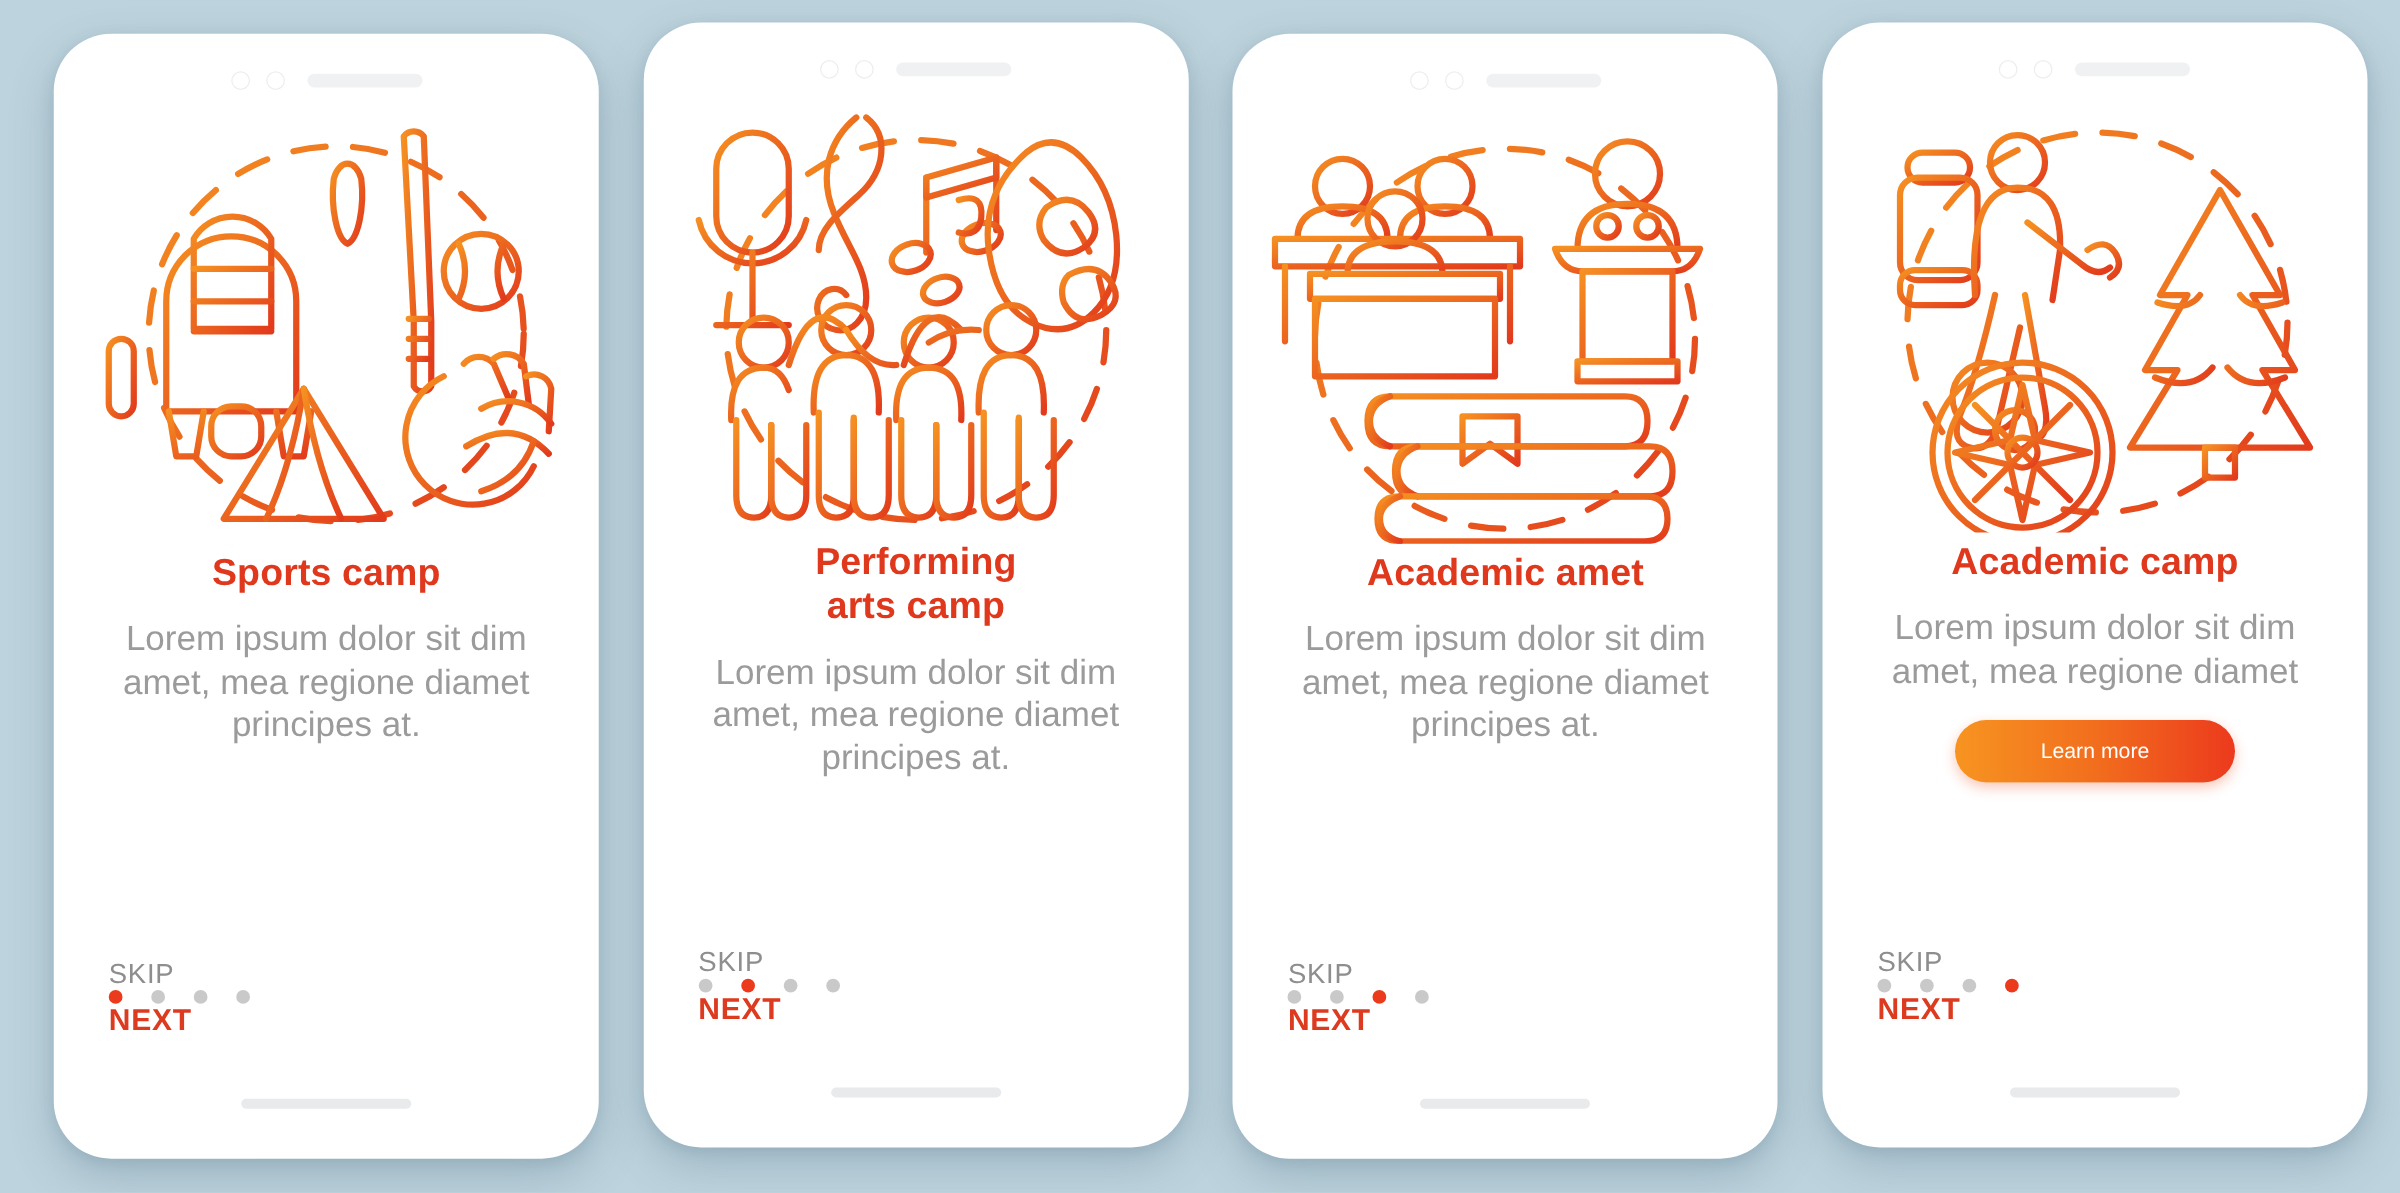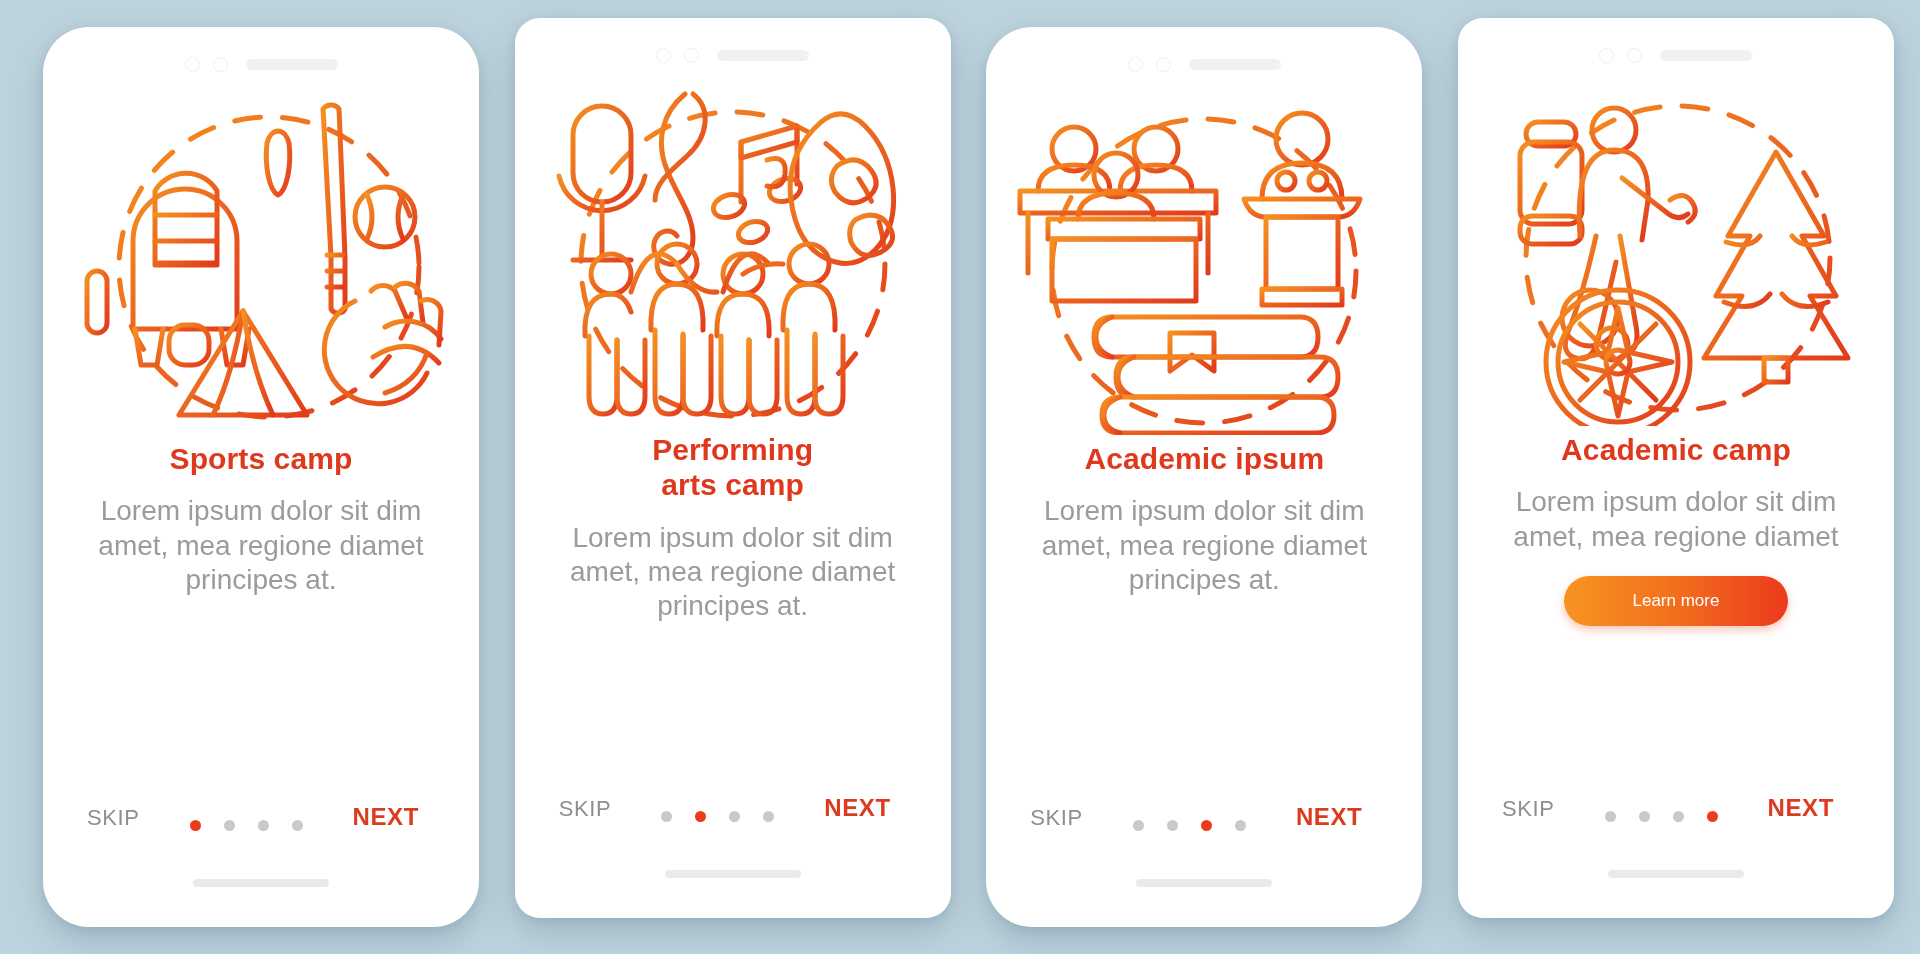--- a/index.html
+++ b/index.html
@@ -113,26 +113,27 @@
     color: #ffffff;
     font-size: 17px;
     font-family: "Liberation Sans", sans-serif;
     cursor: pointer;
     box-shadow: 0 4px 10px rgba(237,80,30,0.32);
   }
 
   
   .nav {
     position: absolute;
-    left: 0; right: 16px;
+    left: 0; right: 2px;
     bottom: 96px;
     display: flex;
-    align-items: flex-end;
+    align-items: flex-start;
     justify-content: space-between;
     padding: 0 44px;
+    flex-direction: column;
   }
   .nav-skip {
     font-size: 22px;
     color: #8e8e8e;
     letter-spacing: .6px;
     cursor: pointer;
   }
   .nav-next {
     font-size: 24px;
     color: #dd3b20;
@@ -154,21 +155,21 @@
     position: absolute;
     bottom: 40px;
     left: 50%;
     transform: translateX(-50%);
     width: 136px; height: 8px;
     border-radius: 5px;
     background: #e9eaec;
   }
 
   
-  .phone.lift { margin-bottom: 18px; border-radius: 25px; }
+  .phone.lift { margin-bottom: 18px; }
 </style>
 </head>
 <body>
 
 <div id="screens">
     <div class="phone">
       <div class="notch">
         <span class="cam-dot"></span>
         <span class="cam-dot"></span>
         <span class="speaker"></span>
@@ -368,21 +369,21 @@
       <path d="M154 238 h44 v38 l-22 -16 l-22 16z"></path>
       <path d="M118 262 h186 q18 0 18 20 q0 20 -18 20 h-186 q-18 0 -18 -20 q0 -20 18 -20z"></path>
       <path d="M118 262 q-16 6 -16 20 q0 14 16 20"></path>
       <path d="M132 278 h168"></path>
       <path d="M104 302 h196 q18 0 18 18 q0 18 -18 18 h-196 q-18 0 -18 -18 q0 -18 18 -18z"></path>
       <path d="M104 302 q-16 6 -16 18 q0 14 16 18"></path>
     </g>
   </svg>
       </div>
       <div class="txt-block">
-        <div class="title">Academic ipsum</div>
+        <div class="title">Academic amet</div>
         <div class="desc">Lorem ipsum dolor sit dim
 amet, mea regione diamet
 principes at.</div>
       </div>
       <div class="nav">
         <span class="nav-skip">SKIP</span>
         <div class="dots">
           <span class="dot"></span>
           <span class="dot"></span>
           <span class="dot on"></span>

